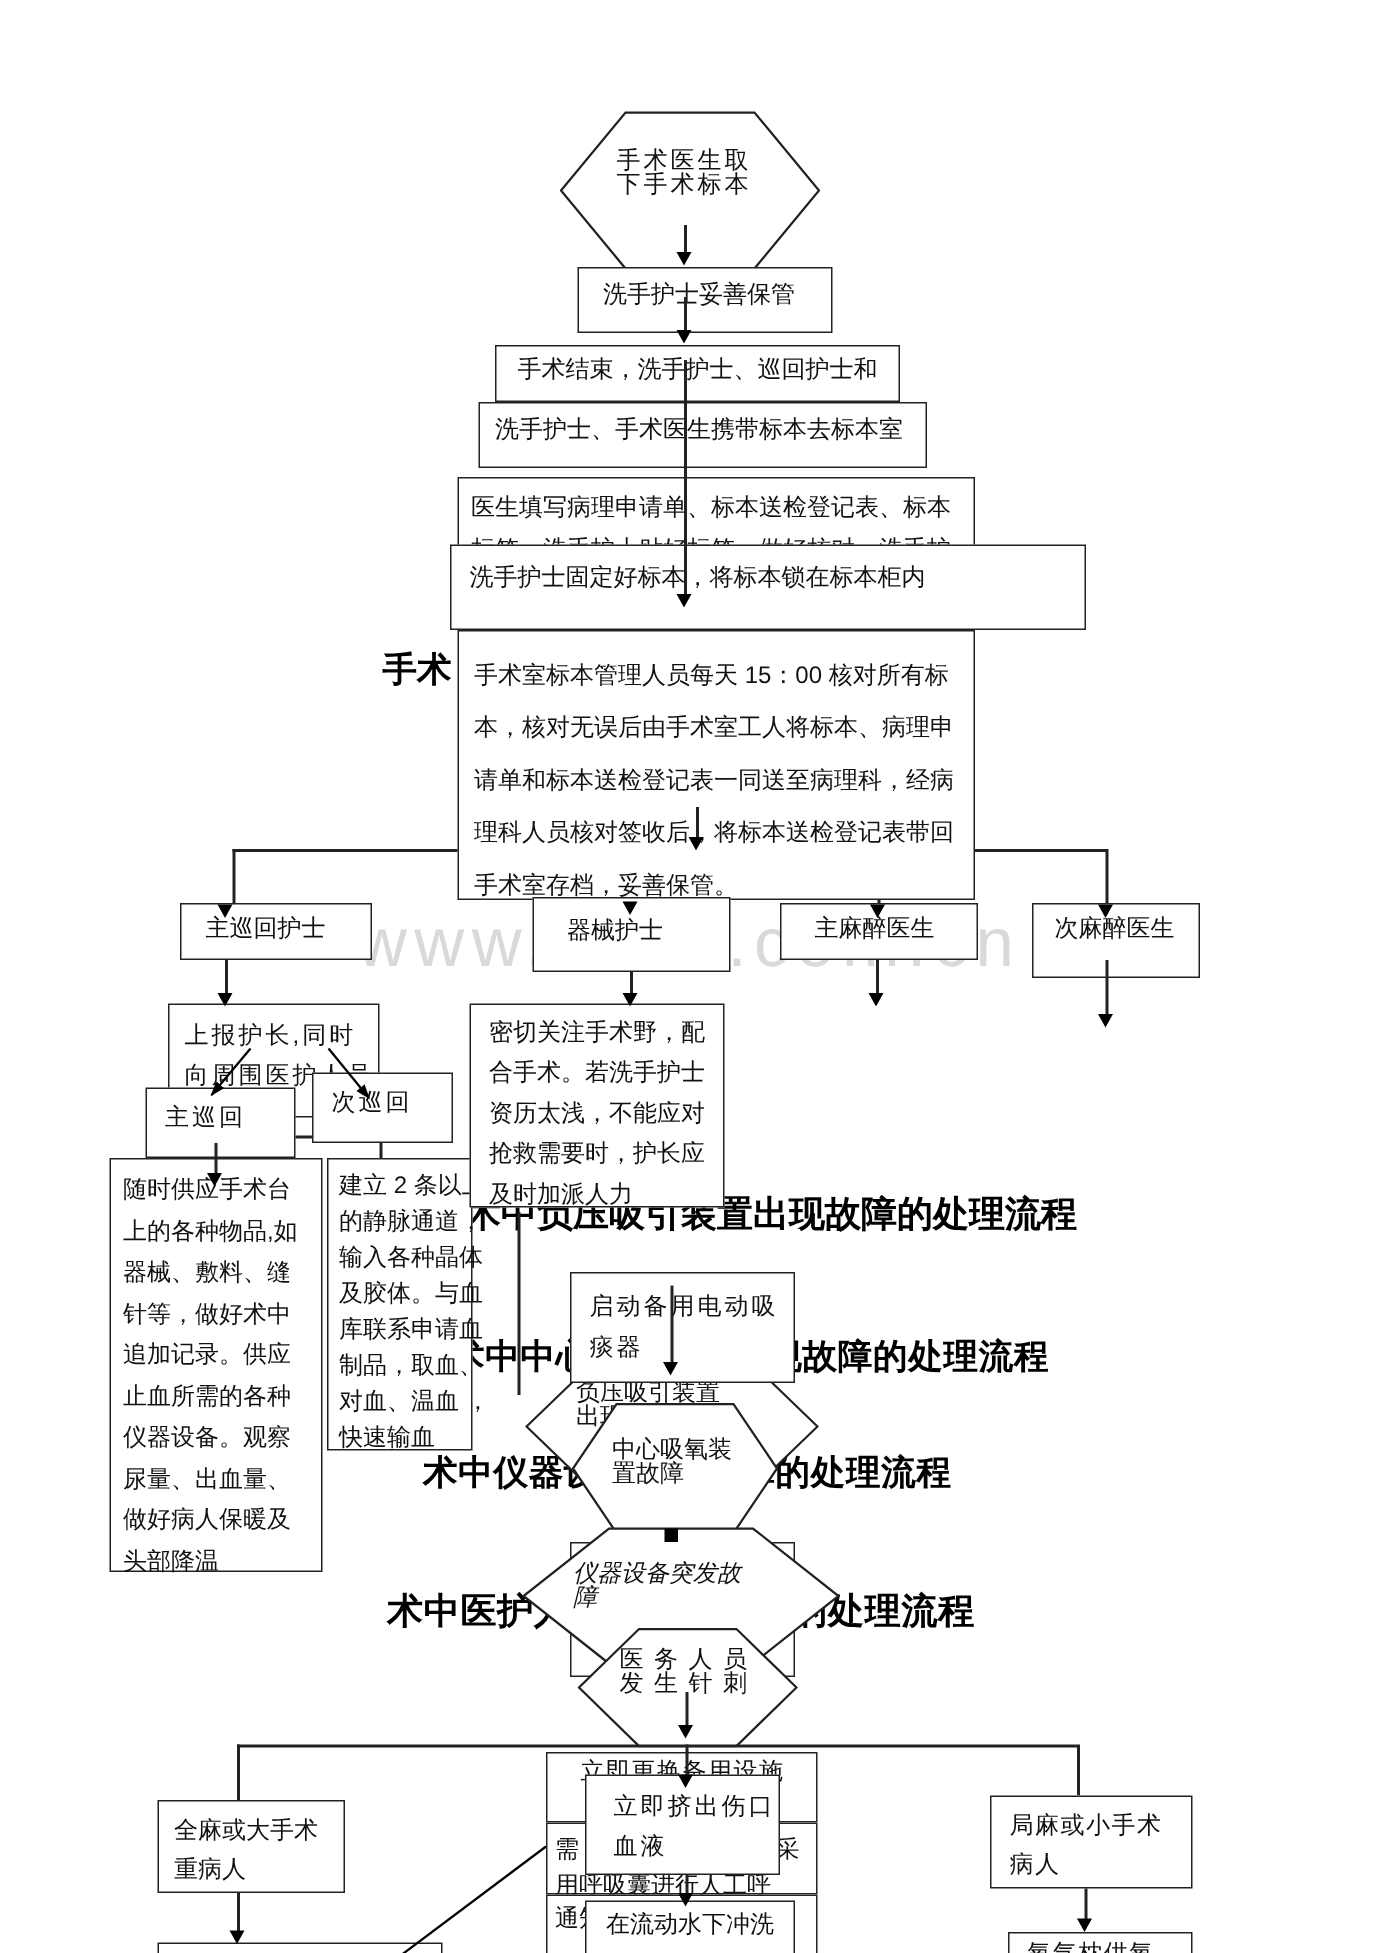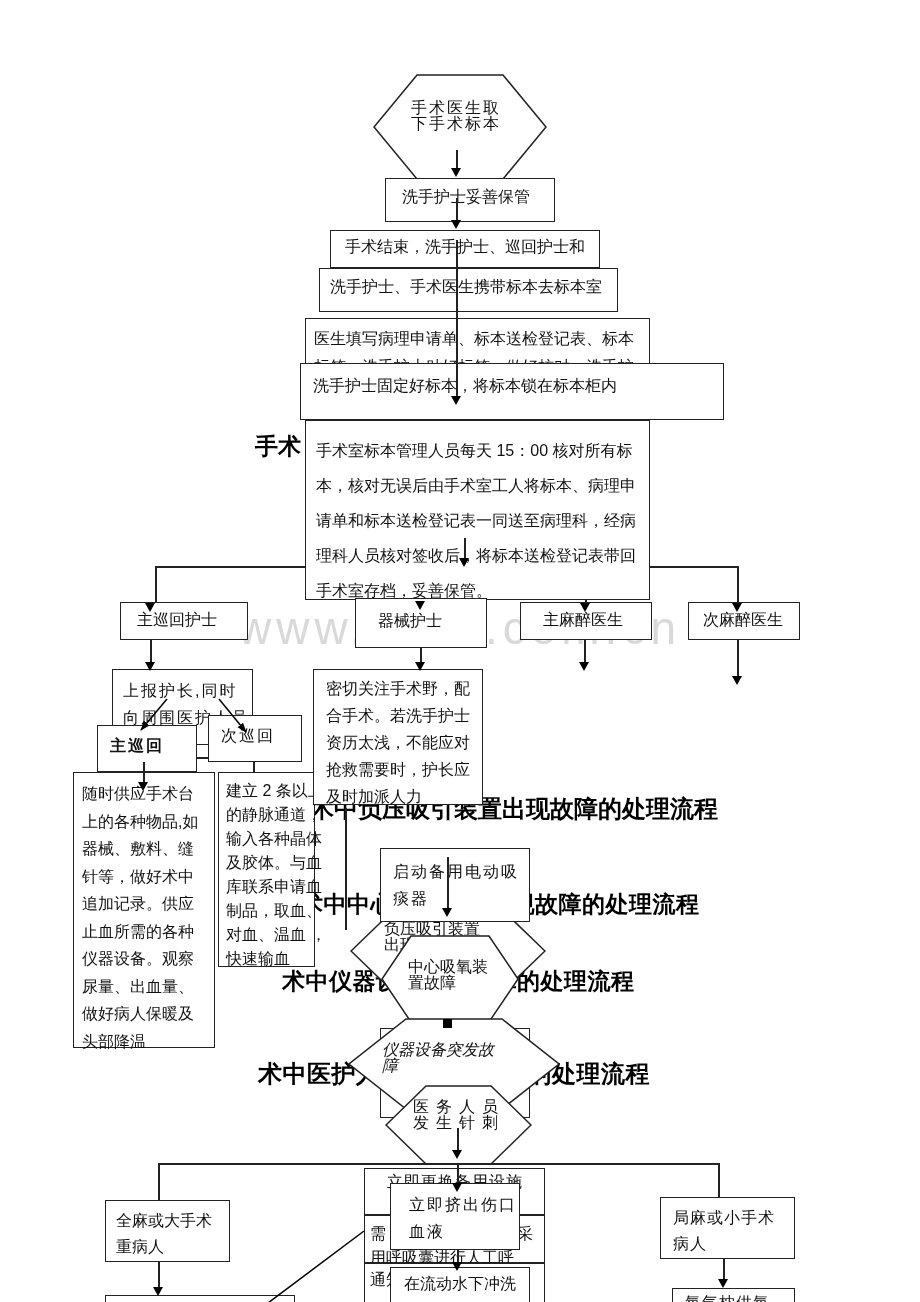--- a/index.html
+++ b/index.html
@@ -26,24 +26,24 @@
   #b_end{left:330px;top:230px;width:270px;height:38px;padding:8px 0 0 14px;}
   #b_carry{left:319px;top:268px;width:299px;height:44px;padding:10px 0 0 10px;}
   #b_fill{left:305px;top:318px;width:345px;height:54px;padding:6px 0 0 8px;}
   #b_fill .ln{line-height:28px;}
   #b_fix{left:300px;top:363px;width:424px;height:57px;padding:14px 0 0 12px;}
   #b_manage{left:305px;top:420px;width:345px;height:180px;padding:12px 0 0 10px;}
   #b_manage .ln{line-height:35px;}
   #b_nurse1{left:120px;top:602px;width:128px;height:38px;padding:9px 0 0 16px;}
   #b_instr{left:355px;top:598px;width:132px;height:50px;padding:14px 0 0 22px;}
   #b_anes1{left:520px;top:602px;width:132px;height:38px;padding:9px 0 0 22px;}
-  #b_anes2{left:688px;top:602px;width:112px;height:38px;padding:9px 0 0 14px;}
+  #b_anes2{left:688px;top:602px;width:112px;height:50px;padding:9px 0 0 14px;}
   #b_report{left:112px;top:669px;width:141px;height:76px;padding:7px 0 0 10px;letter-spacing:2px;}
   #b_report .ln{line-height:27px;}
-  #b_main_cir{left:97px;top:725px;width:100px;height:47px;padding:12px 0 0 12px;letter-spacing:2px;font-weight:bold;}
+  #b_main_cir{left:97px;top:725px;width:100px;height:47px;padding:12px 0 0 12px;letter-spacing:2px;}
   #b_sec_cir{left:208px;top:715px;width:94px;height:47px;padding:12px 0 0 12px;letter-spacing:2px;}
   #b_supply{left:73px;top:772px;width:142px;height:276px;padding:7px 0 0 8px;}
   #b_supply .ln{line-height:27.5px;}
   #b_vein{left:218px;top:772px;width:97px;height:195px;padding:6px 0 0 7px;}
   #b_vein .ln{line-height:24px;}
   #b_watch{left:313px;top:669px;width:170px;height:136px;padding:5px 0 0 12px;}
   #b_watch .ln{line-height:27px;}
   #b_vital{left:520px;top:669px;width:128px;height:111px;padding:5px 0 0 14px;letter-spacing:1px;}
   #b_vital .ln{line-height:27px;}
   #b_drug{left:680px;top:682px;width:130px;height:81px;padding:7px 0 0 14px;letter-spacing:1px;}

